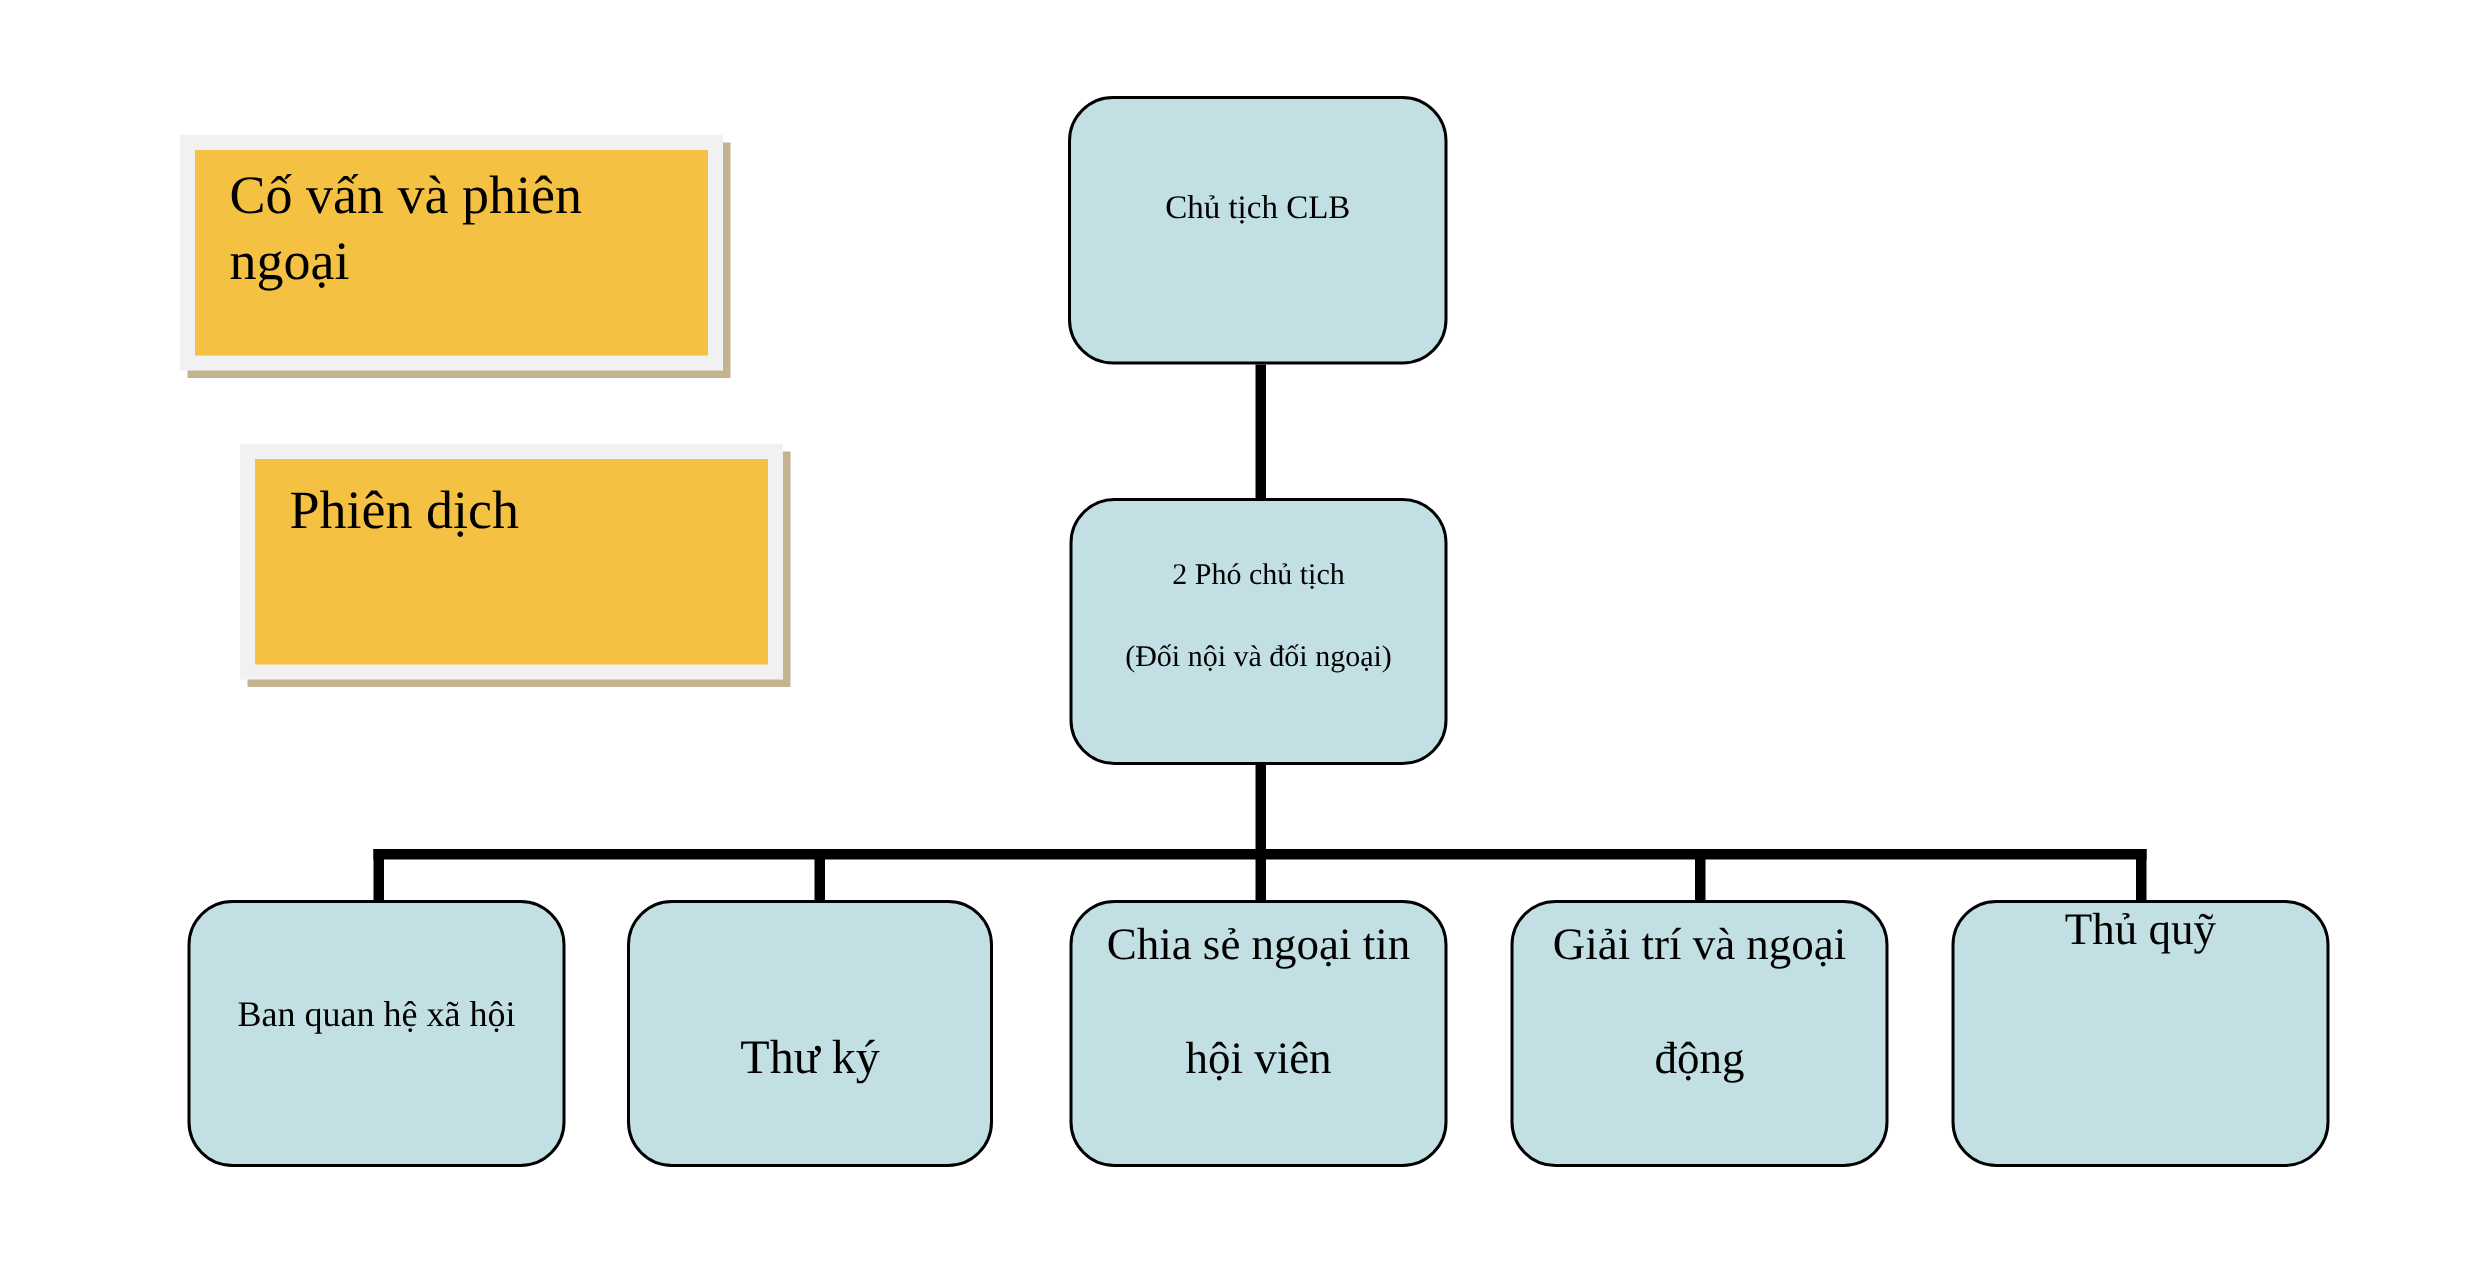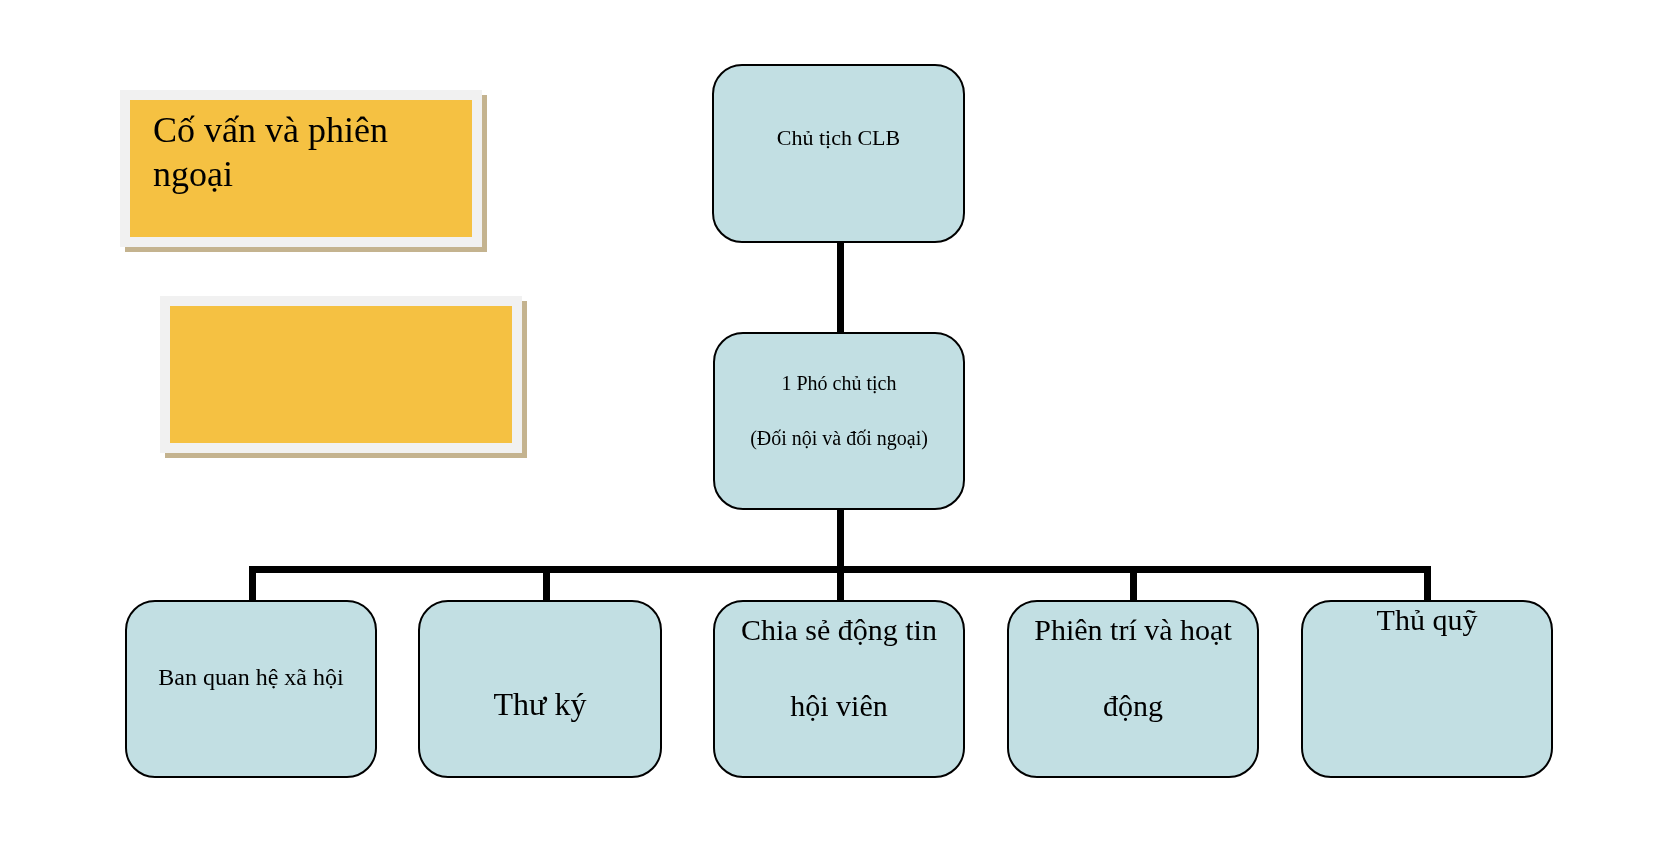--- a/index.html
+++ b/index.html
@@ -25,52 +25,55 @@
 <div class="note-frame" style="left:120px; top:90px; width:362px; height:157px;">
   <div class="note-inner"></div>
   <div class="note-text" style="left:33px; top:18px;">
     <div>Cố vấn và phiên</div>
     <div>ngoại</div>
   </div>
 </div>
 
 <div class="note-frame" style="left:160px; top:296px; width:362px; height:157px;">
   <div class="note-inner"></div>
+  <div class="note-text" style="left:33px; top:22px;">
+    <div>Phiên dịch</div>
+  </div>
 </div>
 
 <div class="line" style="left:837px; top:243px; width:7px; height:90px;"></div>
 <div class="line" style="left:837px; top:510px; width:7px; height:91px;"></div>
 <div class="line" style="left:249px; top:566px; width:1182px; height:7px;"></div>
 <div class="line" style="left:249px; top:566px; width:7px; height:35px;"></div>
 <div class="line" style="left:543px; top:566px; width:7px; height:35px;"></div>
 <div class="line" style="left:1130px; top:566px; width:7px; height:35px;"></div>
 <div class="line" style="left:1424px; top:566px; width:7px; height:35px;"></div>
 
 <div class="node" style="left:712px; top:64px; width:253px; height:179px; padding-top:58px; font-size:22px; line-height:28px;">
   <span class="txt">Chủ tịch CLB</span>
 </div>
 
 <div class="node" style="left:713px; top:332px; width:252px; height:178px; padding-top:36px; font-size:20px; line-height:26px;">
-  <span class="txt">1 Phó chủ tịch</span>
+  <span class="txt">2 Phó chủ tịch</span>
   <span class="txt" style="margin-top:29px;">(Đối nội và đối ngoại)</span>
 </div>
 
 <div class="node" style="left:125px; top:600px; width:252px; height:178px; padding-top:60px; font-size:24px; line-height:30px;">
   <span class="txt">Ban quan hệ xã hội</span>
 </div>
 
 <div class="node" style="left:418px; top:600px; width:244px; height:178px; padding-top:84px; font-size:32px; line-height:36px;">
   <span class="txt">Thư ký</span>
 </div>
 
 <div class="node" style="left:713px; top:600px; width:252px; height:178px; padding-top:10px; font-size:30px; line-height:36px;">
-  <span class="txt">Chia sẻ động tin</span>
+  <span class="txt">Chia sẻ ngoại tin</span>
   <span class="txt" style="margin-top:40px;">hội viên</span>
 </div>
 
 <div class="node" style="left:1007px; top:600px; width:252px; height:178px; padding-top:10px; font-size:30px; line-height:36px;">
-  <span class="txt">Phiên trí và hoạt</span>
+  <span class="txt">Giải trí và ngoại</span>
   <span class="txt" style="margin-top:40px;">động</span>
 </div>
 
 <div class="node" style="left:1301px; top:600px; width:252px; height:178px; font-size:30px; line-height:36px;">
   <span class="txt">Thủ quỹ</span>
 </div>
 
 </body></html>

